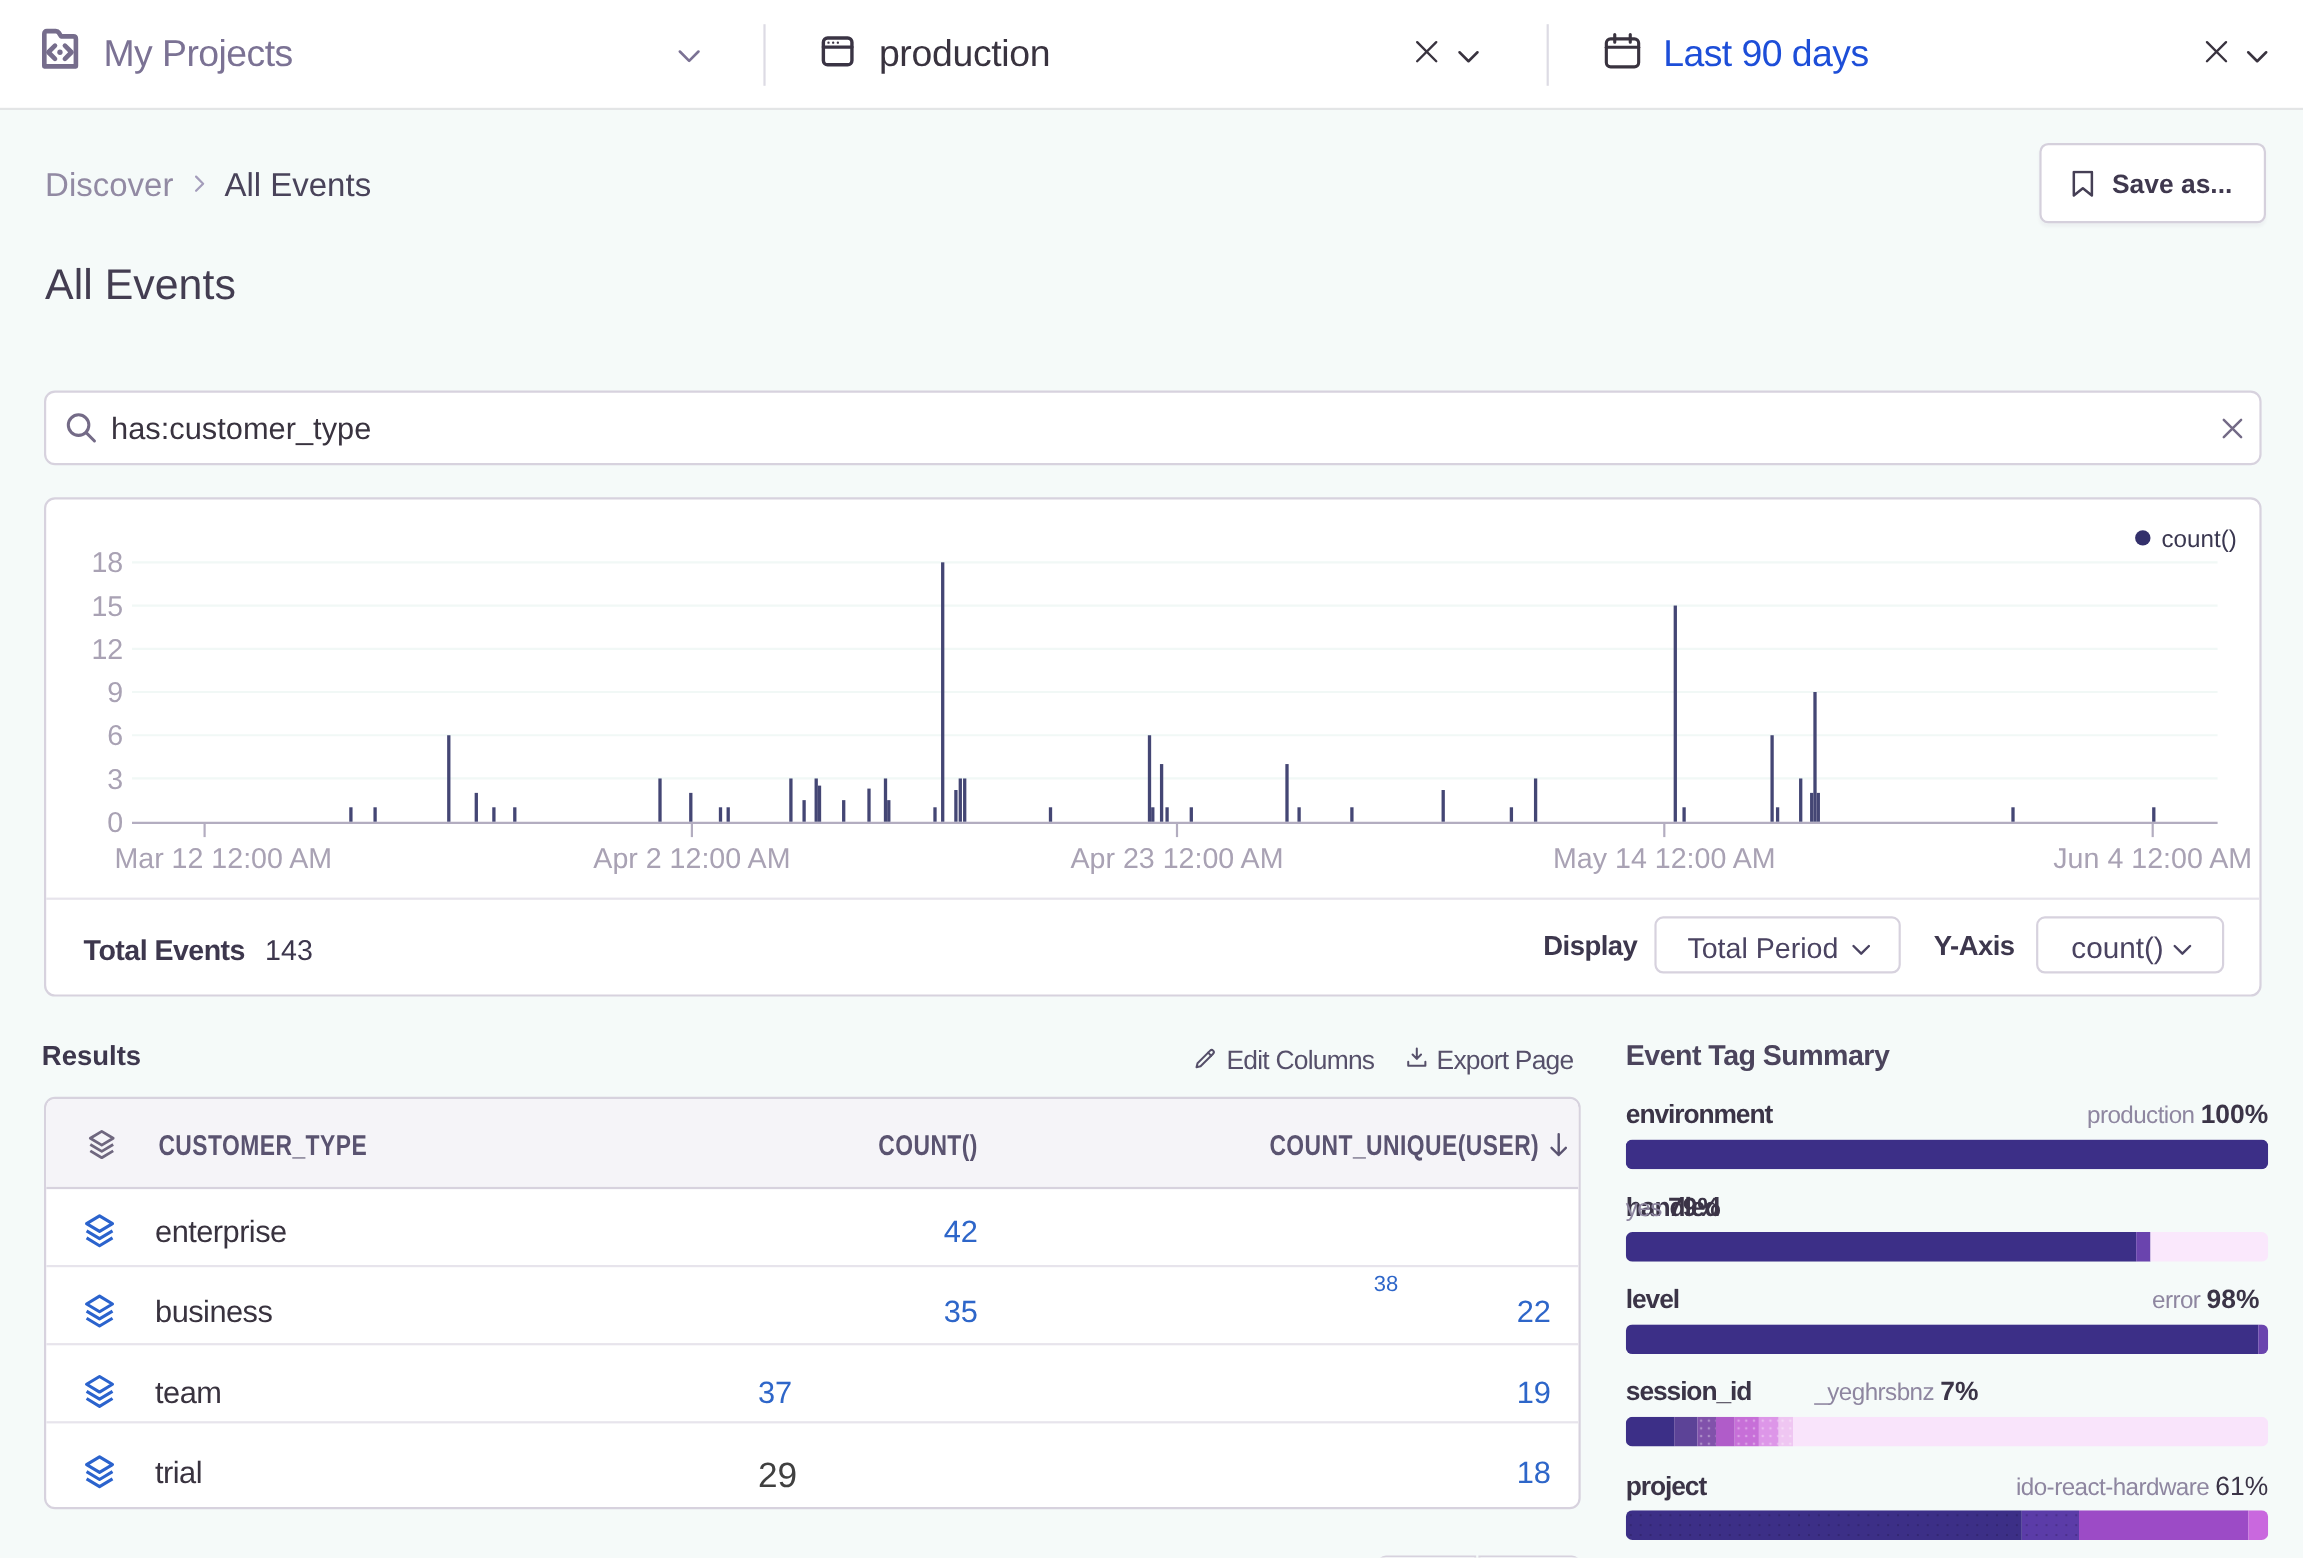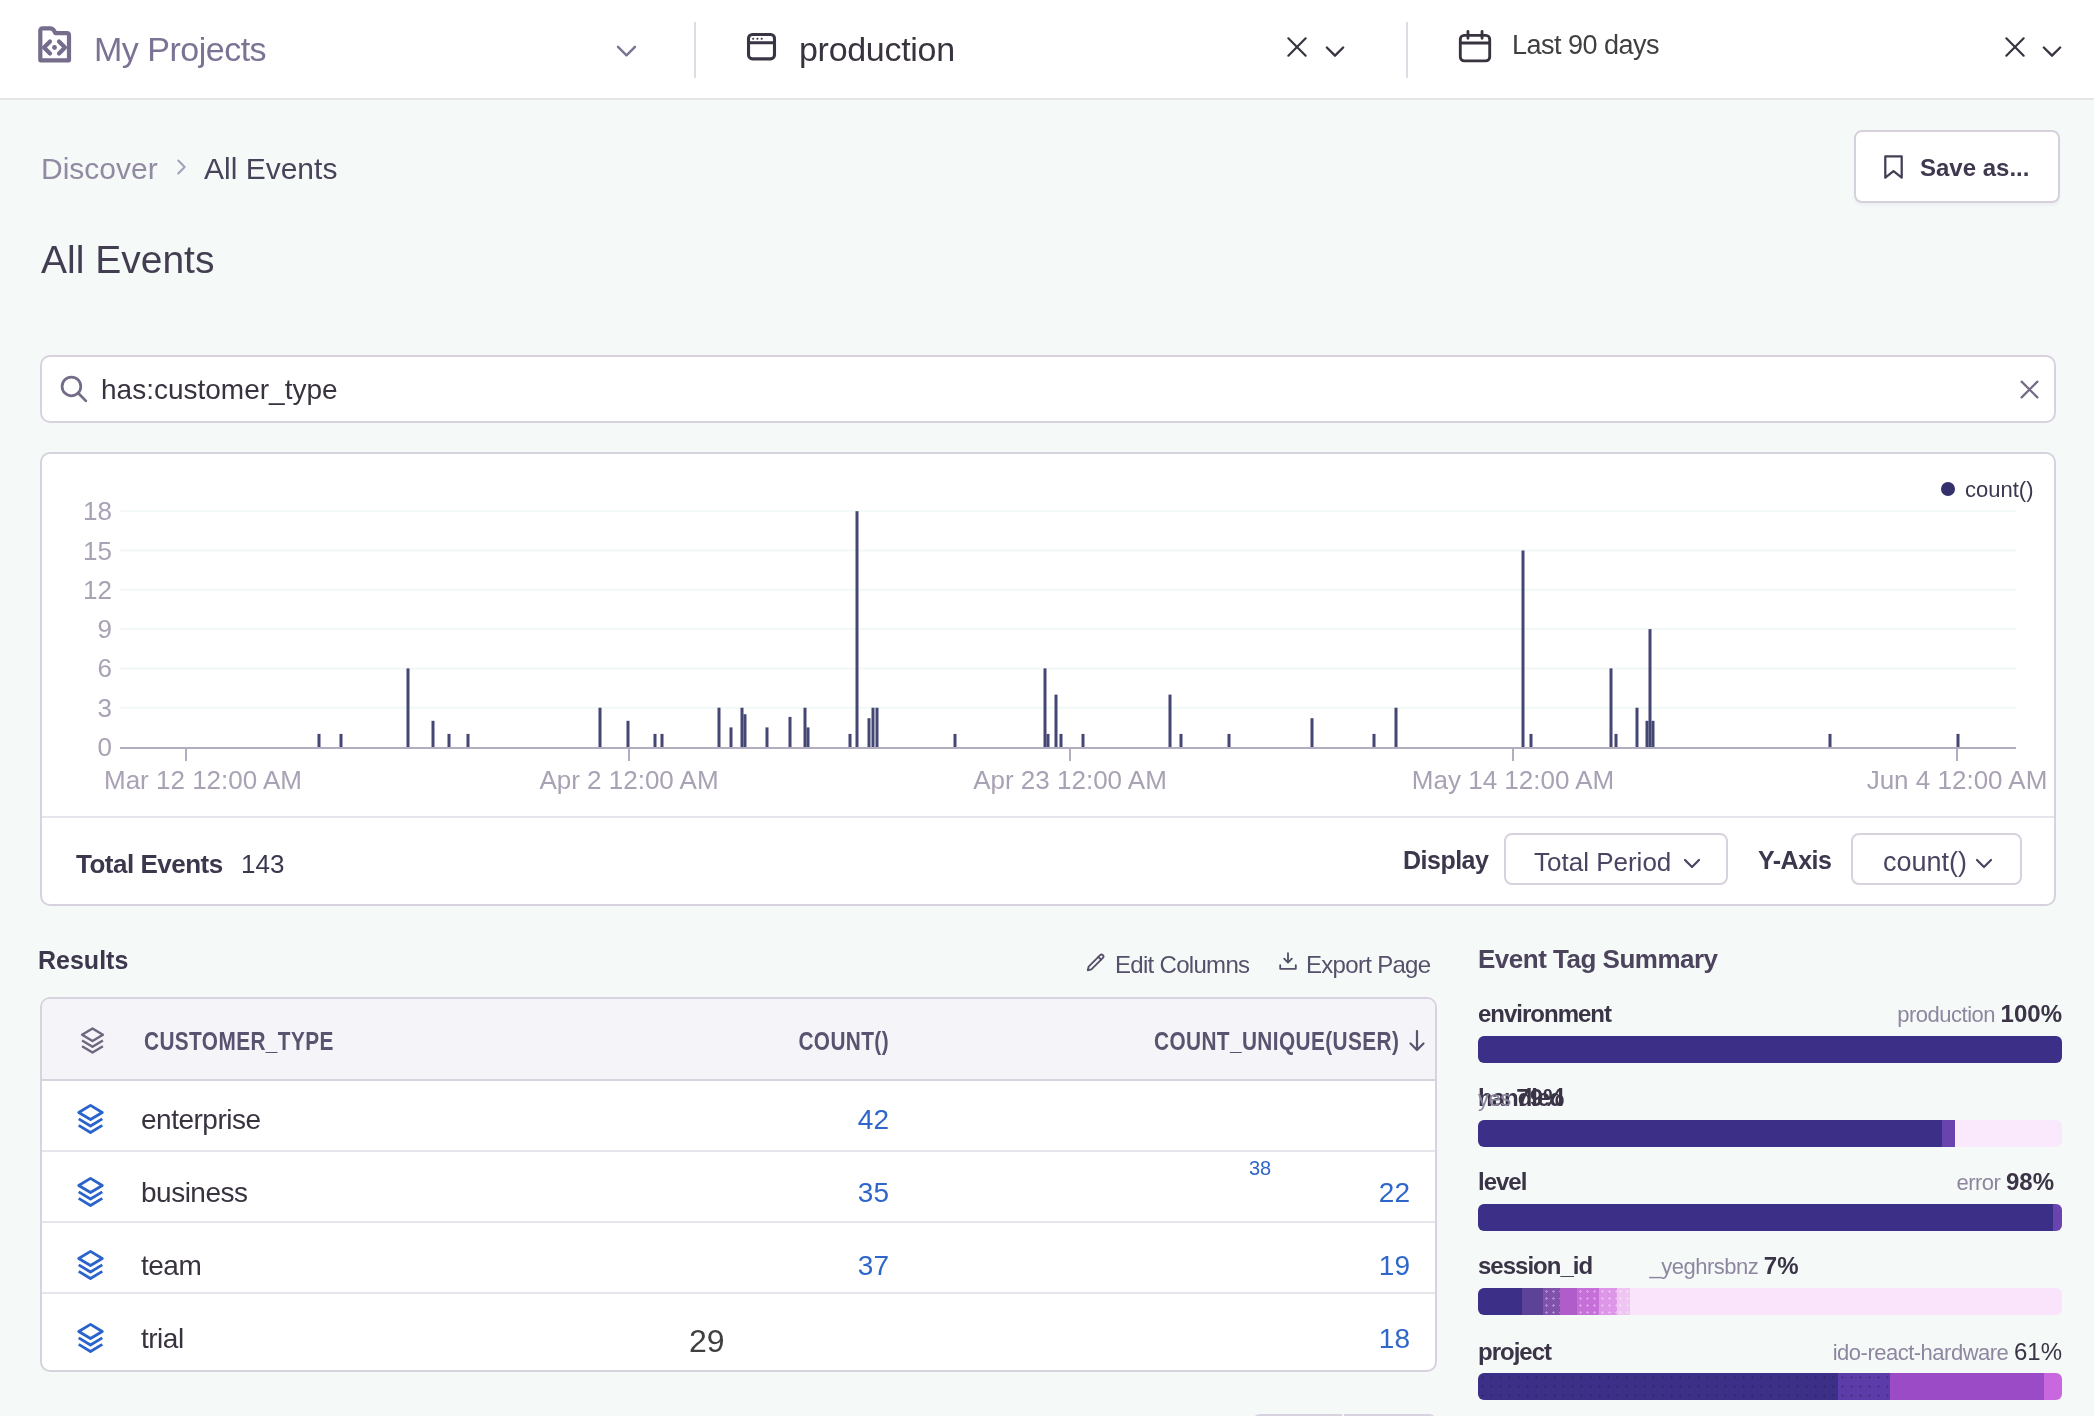--- a/index.html
+++ b/index.html
@@ -35,21 +35,21 @@
 <svg class="abs" style="left:1321px;top:37px" width="28" height="28" viewBox="0 0 24 24" fill="none" stroke="#39333f" stroke-width="2" stroke-linecap="round" stroke-linejoin="round">
     <path d="M5 9l7 7 7-7"></path>
   </svg>
 <div class="abs" style="left:1406px;top:22px;width:2px;height:56px;background:#dddbe4"></div>
 
 <svg class="abs" style="left:1457px;top:29px" width="36" height="36" viewBox="0 0 24 24" fill="none" stroke="#39333f" stroke-width="1.9" stroke-linejoin="round" stroke-linecap="round">
  <rect x="2.2" y="4.2" width="19.6" height="17" rx="2.6"></rect>
  <line x1="2.2" y1="9.3" x2="21.8" y2="9.3"></line>
  <path d="M7.3 1.6v4.6M16.7 1.6v4.6"></path>
 </svg>
-<div class="abs" style="left:1512px;top:30px;font-size:27px;letter-spacing:-.5px;color:#404040">Last 90 days</div>
+<div class="abs" style="left:1512px;top:30px;font-size:34px;letter-spacing:-.5px;color:#1d4ed8">Last 90 days</div>
 <svg class="abs" style="left:2002px;top:34px" width="26" height="26" viewBox="0 0 24 24" fill="none" stroke="#39333f" stroke-width="2" stroke-linecap="round">
     <path d="M4 4l16 16M20 4L4 20"></path>
   </svg>
 <svg class="abs" style="left:2038px;top:37px" width="28" height="28" viewBox="0 0 24 24" fill="none" stroke="#39333f" stroke-width="2" stroke-linecap="round" stroke-linejoin="round">
     <path d="M5 9l7 7 7-7"></path>
   </svg>
 
 <div class="abs" style="left:41px;top:152px;font-size:30px;color:#928aa3">Discover</div>
 <svg class="abs" style="left:170px;top:156px" width="22" height="22" viewBox="0 0 24 24" fill="none" stroke="#a49dbb" stroke-width="2.2" stroke-linecap="round" stroke-linejoin="round">
     <path d="M9 5l7 7-7 7"></path>
@@ -209,21 +209,21 @@
   </svg>
 <div class="abs" style="left:141px;top:1177px;font-size:28px;letter-spacing:-0.5px;color:#39333f">business</div>
 <div class="abs" style="left:689px;top:1177px;width:200px;text-align:right;font-size:28px;color:#2e66c9">35</div>
 <div class="abs" style="left:1110px;top:1177px;width:300px;text-align:right;font-size:28px;color:#2e66c9">22</div>
 <svg class="abs" style="left:76px;top:1249px" width="29" height="33" viewBox="0 0 24 28" fill="none" stroke="#2b63cd" stroke-width="2.4" stroke-linejoin="round">
     <path d="M12 2L22 8 12 14 2 8z"></path>
     <path d="M2 13.5L12 19.5l10-6"></path>
     <path d="M2 19L12 25l10-6"></path>
   </svg>
 <div class="abs" style="left:141px;top:1250px;font-size:28px;letter-spacing:-0.5px;color:#39333f">team</div>
-<div class="abs" style="left:689px;top:1250px;width:200px;text-align:right;font-size:28px;color:#2e66c9">37</div>
+<div class="abs" style="left:689px;top:1250px;width:200px;text-align:left;font-size:28px;color:#2e66c9">37</div>
 <div class="abs" style="left:1110px;top:1250px;width:300px;text-align:right;font-size:28px;color:#2e66c9">19</div>
 <svg class="abs" style="left:76px;top:1322px" width="29" height="33" viewBox="0 0 24 28" fill="none" stroke="#2b63cd" stroke-width="2.4" stroke-linejoin="round">
     <path d="M12 2L22 8 12 14 2 8z"></path>
     <path d="M2 13.5L12 19.5l10-6"></path>
     <path d="M2 19L12 25l10-6"></path>
   </svg>
 <div class="abs" style="left:141px;top:1323px;font-size:28px;letter-spacing:-0.5px;color:#39333f">trial</div>
 <div class="abs" style="left:689px;top:1323px;width:200px;text-align:left;font-size:32px;color:#404040">29</div>
 <div class="abs" style="left:1110px;top:1323px;width:300px;text-align:right;font-size:28px;color:#2e66c9">18</div>
 <div class="abs" style="left:1252px;top:1414px;width:90px;height:30px;background:#fff;border:2px solid #d7d2de;border-radius:8px 0 0 8px"></div>

